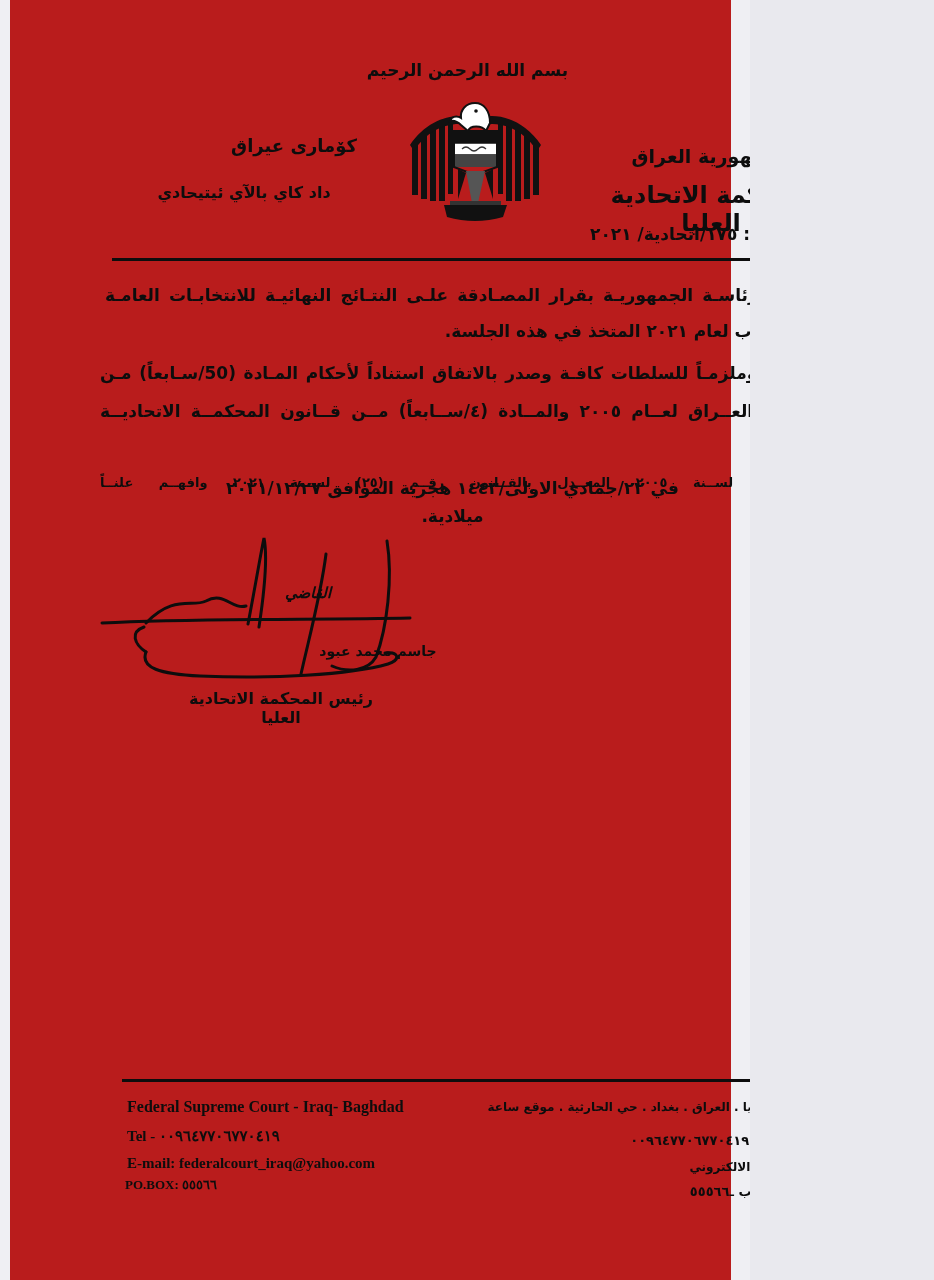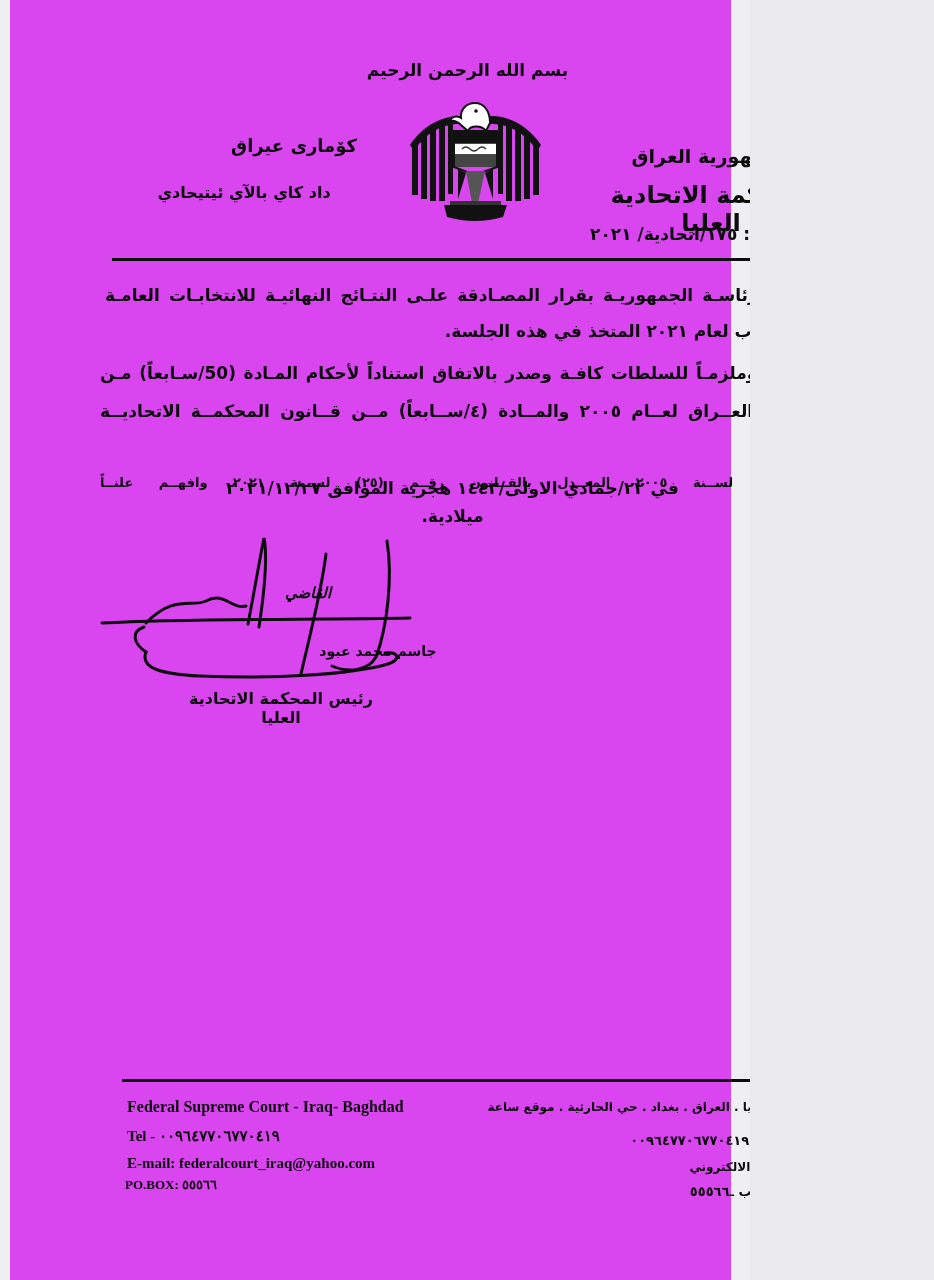--- a/index.html
+++ b/index.html
@@ -1,17 +1,17 @@
 <!DOCTYPE html>
 <html lang="ar"><head>
 <meta charset="utf-8">
 <style>
   html,body{margin:0;padding:0;}
   body{background:#e9e9ee;font-family:"DejaVu Sans",sans-serif;}
-  .canvas{position:relative;width:750px;height:1280px;background:#d946ef;overflow:hidden;}
+  .canvas{position:relative;width:750px;height:1280px;background:#b91c1c;overflow:hidden;}
   .scan-edge{position:absolute;top:0;bottom:0;background:#efeff3;}
   .edge-left{left:0;width:10px;}
   .edge-right{right:0;width:19px;}
   .ar{direction:rtl;font-family:"DejaVu Sans",sans-serif;font-weight:bold;color:#0d0d0d;}
   .en{direction:ltr;font-family:"Liberation Serif","DejaVu Serif",serif;font-weight:bold;color:#0d0d0d;}
   .abs{position:absolute;}
   .just{text-align:justify;text-align-last:justify;}
   .rule{position:absolute;background:#0d0d0d;}
   svg{display:block;}
 </style>

